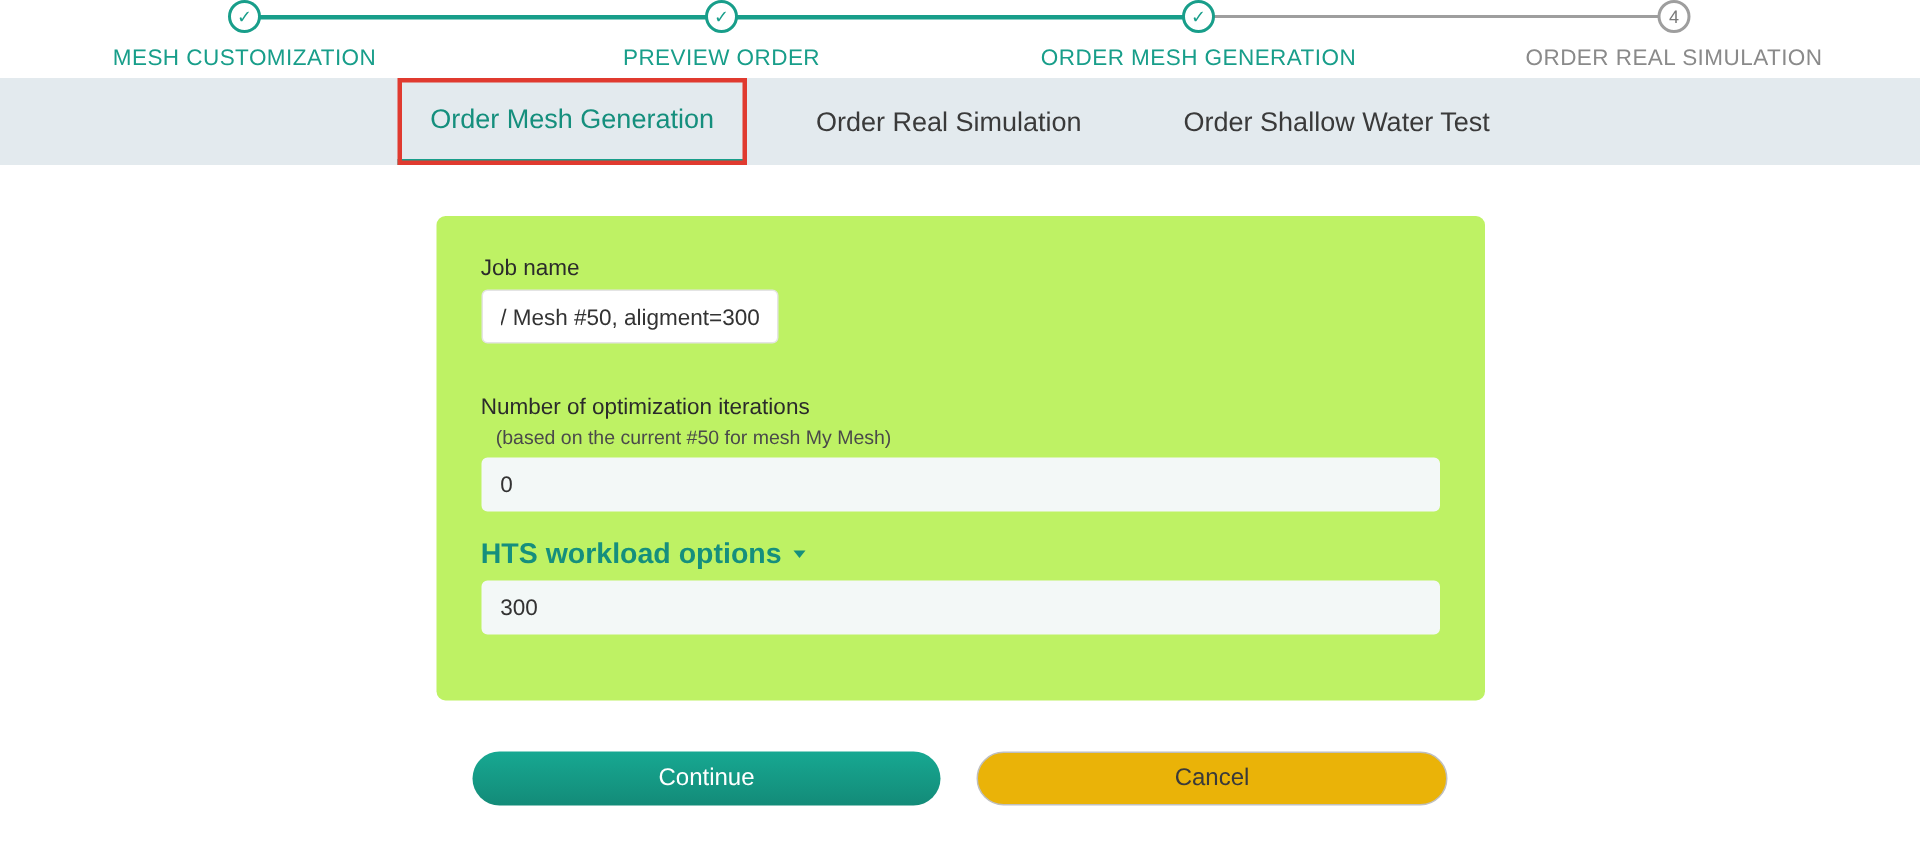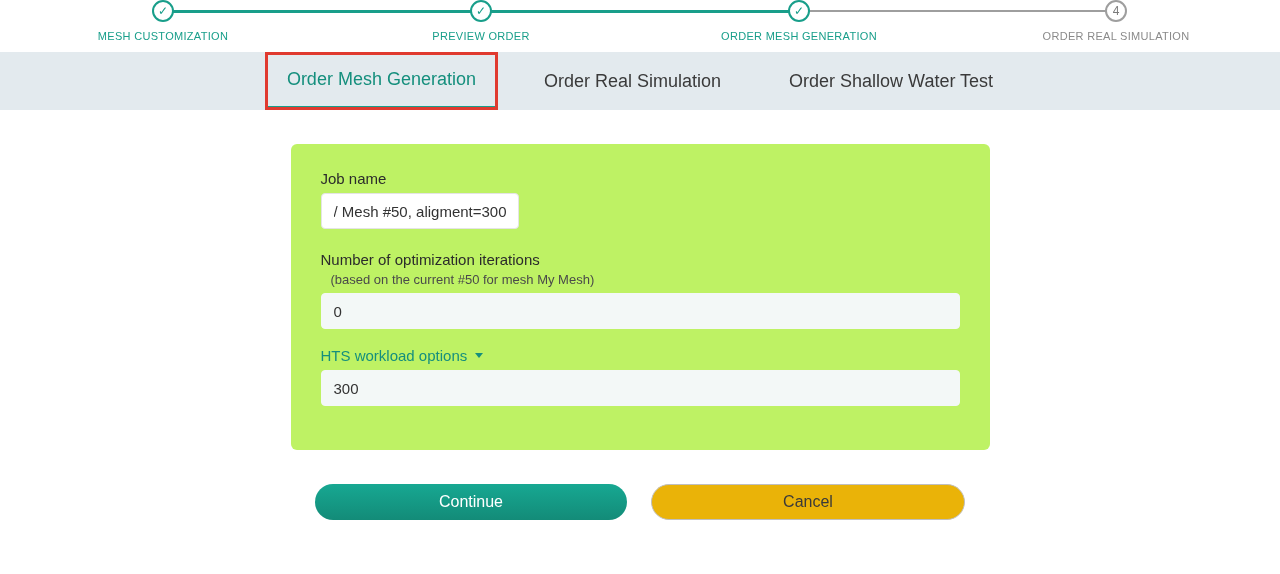--- a/index.html
+++ b/index.html
@@ -5,34 +5,34 @@
   * { box-sizing: border-box; }
   html, body { margin: 0; padding: 0; width: 1280px; height: 574px; font-family: "Segoe UI", "Helvetica Neue", Arial, sans-serif; background: #ffffff; color: #333; }
   .stepper-wrap { width: 100%; padding-top: 0; }
   .stepper { position: relative; height: 52px; }
   .step-line { position: absolute; top: 10px; height: 3px; background: #189e8a; }
   .step-line.l1 { left: 163px; right: calc(100% - 481px); }
   .step-line.l2 { left: 481px; right: calc(100% - 799px); }
   .step-line.l3 { left: 799px; right: calc(100% - 1116px); background: #9e9e9e; height:2px; top:10px; }
   .step-node { position: absolute; width: 22px; height: 22px; border-radius: 50%; border: 2px solid #189e8a; background: #fff; color: #189e8a; font-size: 12px; display: flex; align-items: center; justify-content: center; top: 0; transform: translateX(-50%); }
   .step-node.inactive { border-color: #9e9e9e; color: #7a7a7a; }
-  .step-label { position: absolute; top: 30px; transform: translateX(-50%); font-size: 11px; letter-spacing: .3px; font-weight: 500; white-space: nowrap; }
+  .step-label { position: absolute; top: 30px; transform: translateX(-50%); font-size: 15px; letter-spacing: .3px; font-weight: 500; white-space: nowrap; }
   .step-label.active { color: #189e8a; }
   .step-label.inactive { color: #8a8a8a; }
 
   .tabs-bar { width: 100%; background: #e3eaee; height: 58px; display:flex; align-items:stretch; justify-content:center; gap: 24px; }
   .tab-item { display:flex; align-items:center; padding: 0 22px; font-size: 18px; color: #3a3a3a; cursor: pointer; }
   .tab-item.active { color: #158f7d; border-bottom: 4px solid #189e8a; outline: 3px solid #e03a2f; outline-offset: -3px; }
 
   .card { width: 699px; margin: 34px auto 0; background: #bef264; border-radius: 6px; padding: 22px 30px 44px; }
   .field-label { font-size: 15px; color: #2b2b2b; margin-top: 4px; }
   .sub-label { font-size: 13px; color: #4a4a4a; padding-left: 10px; margin-top: 4px; }
   .input { width: 100%; background: #f3f8f7; border: 1px solid #f3f8f7; border-radius: 4px; height: 36px; padding: 0 12px; font-size: 15px; color: #333; margin-top: 6px; }
   .input.small { width: 198px; background:#ffffff; border:1px solid #e4e4e4; }
-  .hts-row { margin-top: 18px; color: #158f7d; font-size: 15px; display:flex; gap:6px; cursor:pointer; }
+  .hts-row { margin-top: 18px; color: #158f7d; font-size: 19px; display:flex; gap:6px; cursor:pointer;font-weight:bold; }
   .chev { display:inline-block; }
   .help-icon { display:inline-flex; width:16px; height:16px; border:1.6px solid #158f7d; color:#158f7d; border-radius:50%; align-items:center; justify-content:center; font-size:11px; font-weight:700; margin-left:4px; }
 
   .actions { width: 778px; margin: 34px auto 0; display:flex; gap:24px; padding: 0 64px; }
   .btn { flex:1; height:36px; border-radius:18px; font-size:16px; display:flex; align-items:center; justify-content:center; cursor:pointer; }
   .btn.primary { background: linear-gradient(#17a892,#138b78); color:#fff; border:none; }
   .btn.secondary { background:#eab308; color:#3a3a3a; border:1px solid #bfbfbf; }
 </style>
 </head>
 <body>
@@ -68,21 +68,21 @@
 <div class="tabs-bar">
   <div class="tab-item active">Order Mesh Generation</div>
   <div class="tab-item">Order Real Simulation</div>
   <div class="tab-item">Order Shallow Water Test</div>
 </div>
 
 <div class="card">
   <div class="field-label">Job name</div>
   <input class="input small" value="/ Mesh #50, aligment=300s" style="">
 
-  <div class="field-label" style="margin-top:22px">Number of optimization iterations</div>
+  <div class="field-label" style="margin-top:34px">Number of optimization iterations</div>
   <div class="sub-label">(based on the current #50 for mesh My Mesh)</div>
   <input class="input" value="0" style="">
 
   <div class="hts-row">
     <span>HTS workload options</span>
     <span class="chev">
       <svg width="12" height="12" viewBox="0 0 12 12">
           <polygon points="2,4 10,4 6,9" fill="#158f7d"></polygon>
         </svg>
     </span>

